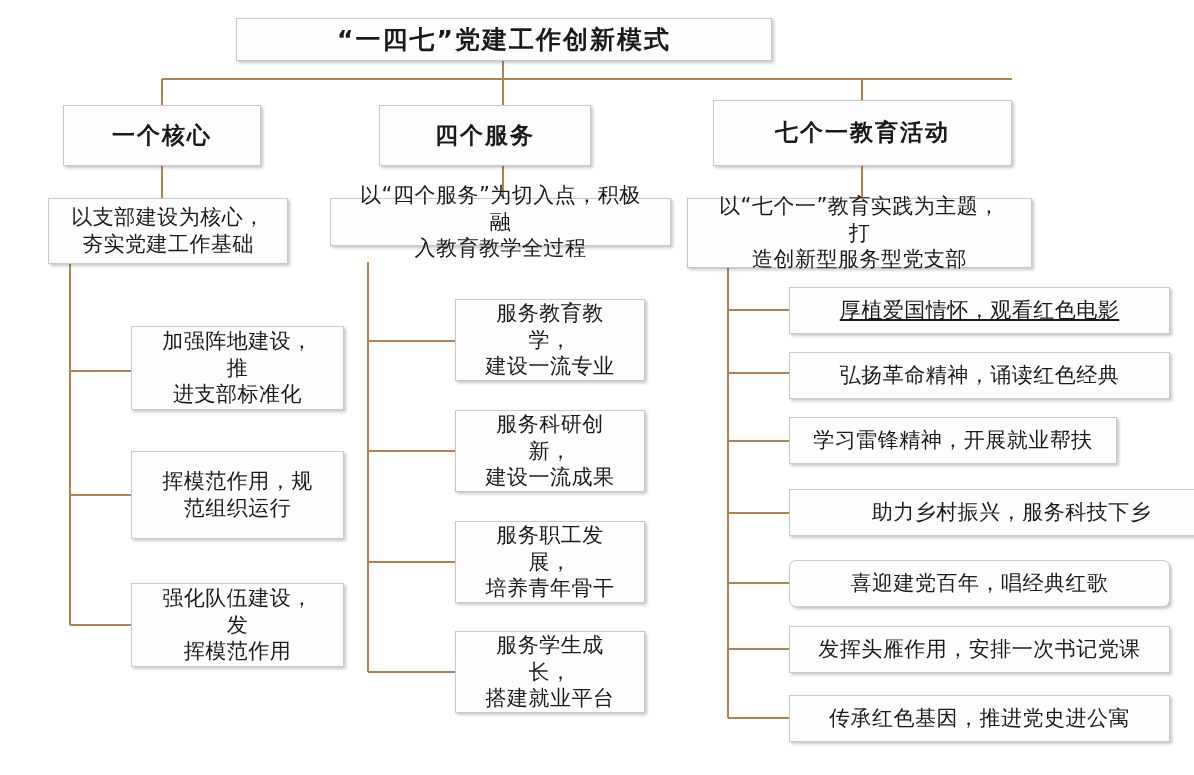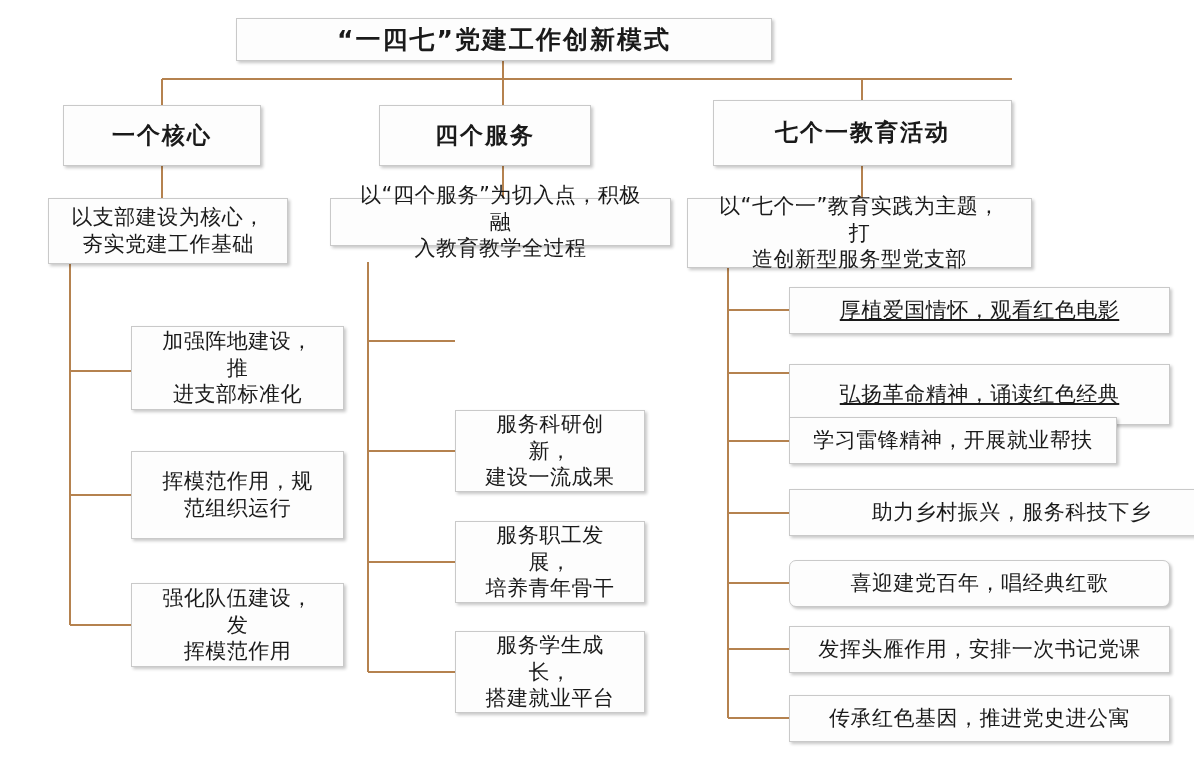--- a/index.html
+++ b/index.html
@@ -137,37 +137,41 @@
   </div>
   <div class="node node-leaf" style="left:131px; top:451px; width:213px; height:88px; white-space:pre-line;">
     <span>挥模范作用，规
 范组织运行</span>
   </div>
   <div class="node node-leaf" style="left:131px; top:583px; width:213px; height:84px; white-space:pre-line;">
     <span>强化队伍建设，发
 挥模范作用</span>
   </div>
 
+  <div class="node node-leaf" style="left:455px; top:299px; width:190px; height:82px; white-space:pre-line;">
+    <span>服务教育教学，
+建设一流专业</span>
+  </div>
   <div class="node node-leaf" style="left:455px; top:410px; width:190px; height:82px; white-space:pre-line;">
     <span>服务科研创新，
 建设一流成果</span>
   </div>
   <div class="node node-leaf" style="left:455px; top:521px; width:190px; height:82px; white-space:pre-line;">
     <span>服务职工发展，
 培养青年骨干</span>
   </div>
   <div class="node node-leaf" style="left:455px; top:631px; width:190px; height:82px; white-space:pre-line;">
     <span>服务学生成长，
 搭建就业平台</span>
   </div>
 
   <div class="node node-leaf-wide" style="left:789px; top:287px; width:381px; height:47px;text-decoration:underline;">
     <span>厚植爱国情怀，观看红色电影</span>
   </div>
-  <div class="node node-leaf-wide" style="left:789px; top:364px; width:381px; height:61px;text-decoration:underline;">
+  <div class="node node-leaf-wide" style="left:789px; top:352px; width:381px; height:47px;">
     <span>弘扬革命精神，诵读红色经典</span>
   </div>
   <div class="node node-leaf-wide" style="left:789px; top:417px; width:328px; height:47px;">
     <span>学习雷锋精神，开展就业帮扶</span>
   </div>
   <div class="node node-leaf-wide" style="left:789px; top:489px; width:445px; height:47px;">
     <span>助力乡村振兴，服务科技下乡</span>
   </div>
   <div class="node node-leaf-wide" style="left:789px; top:560px; width:381px; height:47px;border-radius:7px;">
     <span>喜迎建党百年，唱经典红歌</span>

